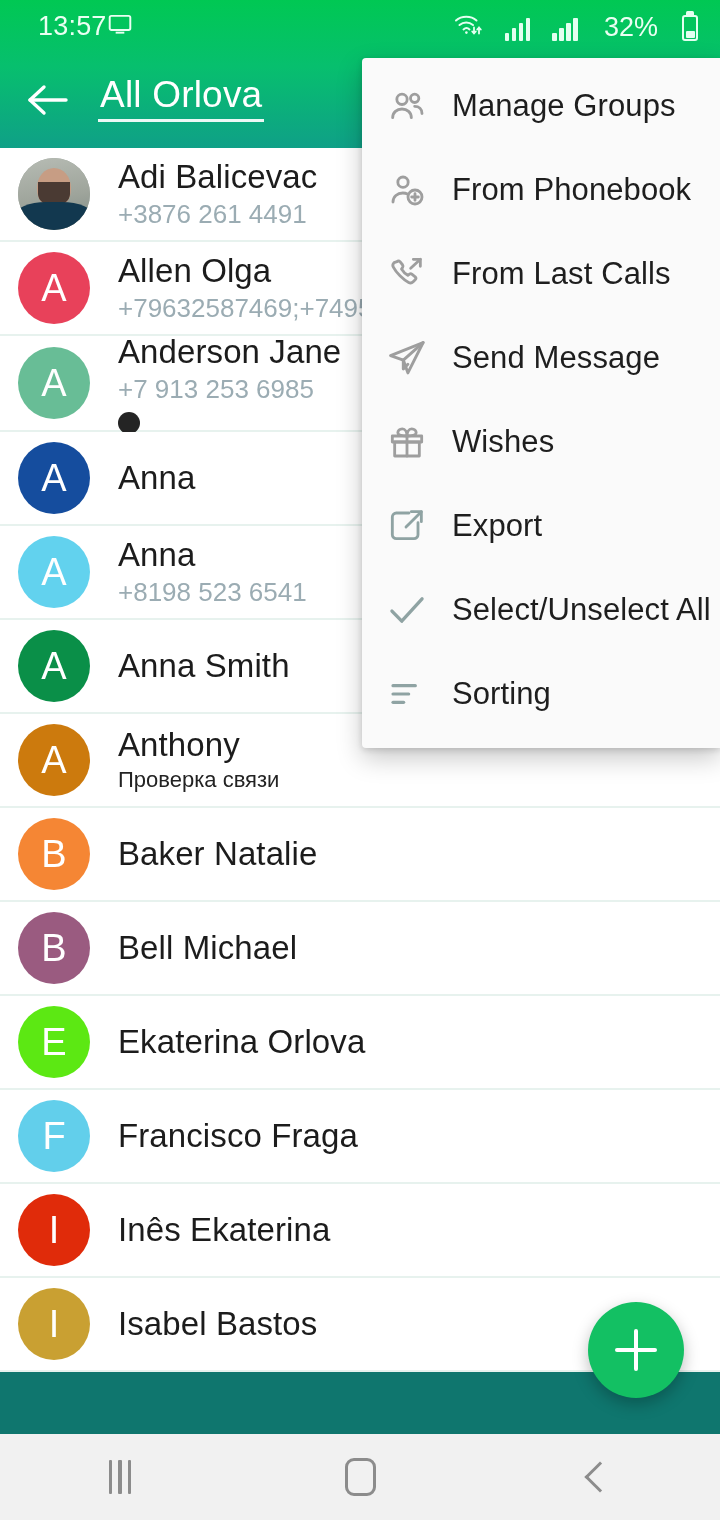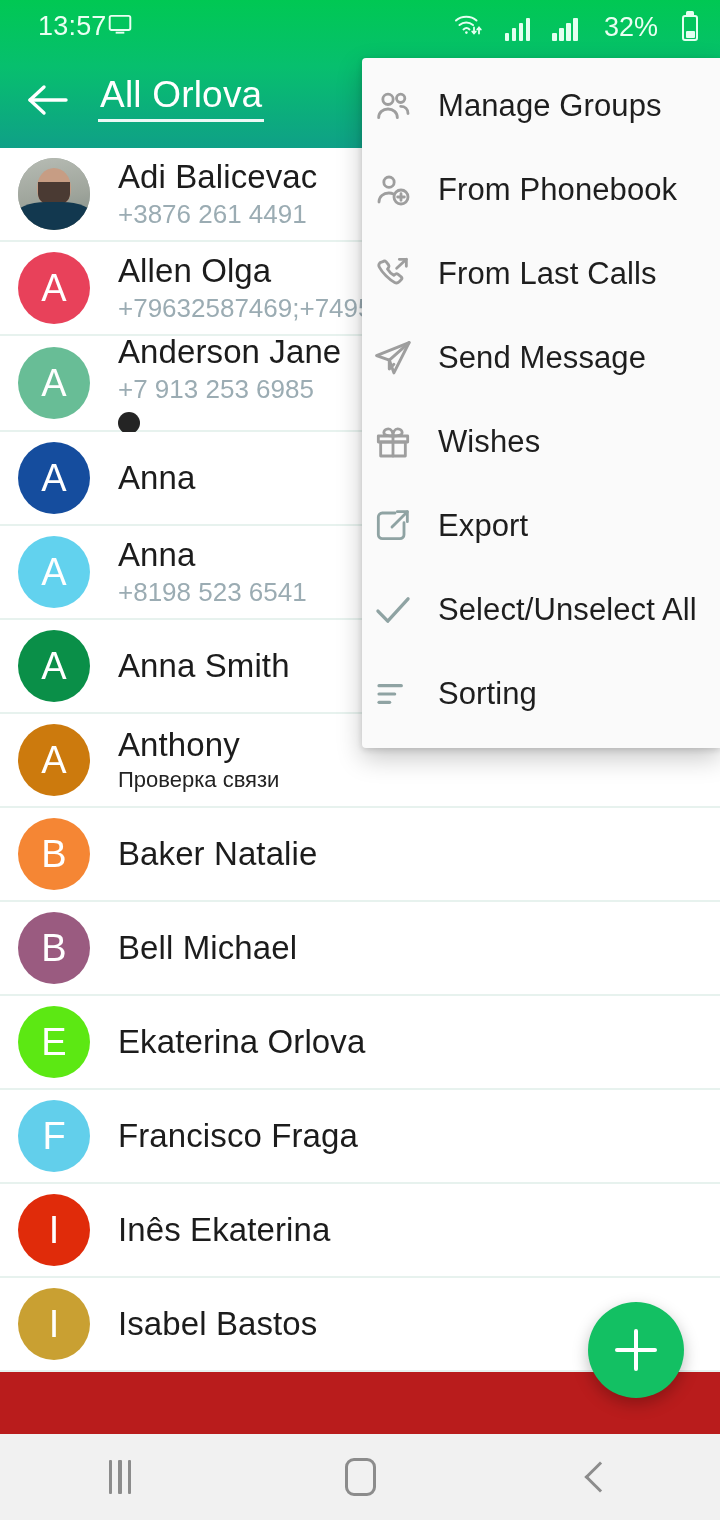--- a/index.html
+++ b/index.html
@@ -77,21 +77,21 @@
   }
   .title-underline {
     position: absolute; left: 2px; right: 2px; bottom: 4px;
     height: 3px; background: #ffffff; opacity: .92;
   }
 
   
   .list {
     position: absolute;
     top: 148px; left: 0; width: 720px; bottom: 86px;
-    background: #b91c1c;
+    background: #0f766e;
     overflow: hidden;
     z-index: 1;
   }
   .row {
     position: relative;
     display: flex; align-items: center;
     height: 94px;
     padding-left: 18px;
     border-bottom: 2px solid #e7f2ee;
     background: #fff;
@@ -167,20 +167,21 @@
     width: 358px; 
     background: #fafafa;
     border-radius: 4px 0 0 4px;
     box-shadow: 0 10px 26px rgba(0,0,0,.22), 0 2px 6px rgba(0,0,0,.14);
     z-index: 10;
     padding: 6px 0 12px 0;
   }
   .menu-item {
     display: flex; align-items: center;
     height: 84px;
+    padding-left: 14px;
     cursor: pointer;
   }
   .mi-icon {
     width: 62px; flex: 0 0 auto;
     display: flex; align-items: center; justify-content: center;
     color: #9e9e9e;
   }
   .mi-label {
     margin-left: 14px;
     font-size: 31px; color: #1e1e1e; font-weight: 400;

